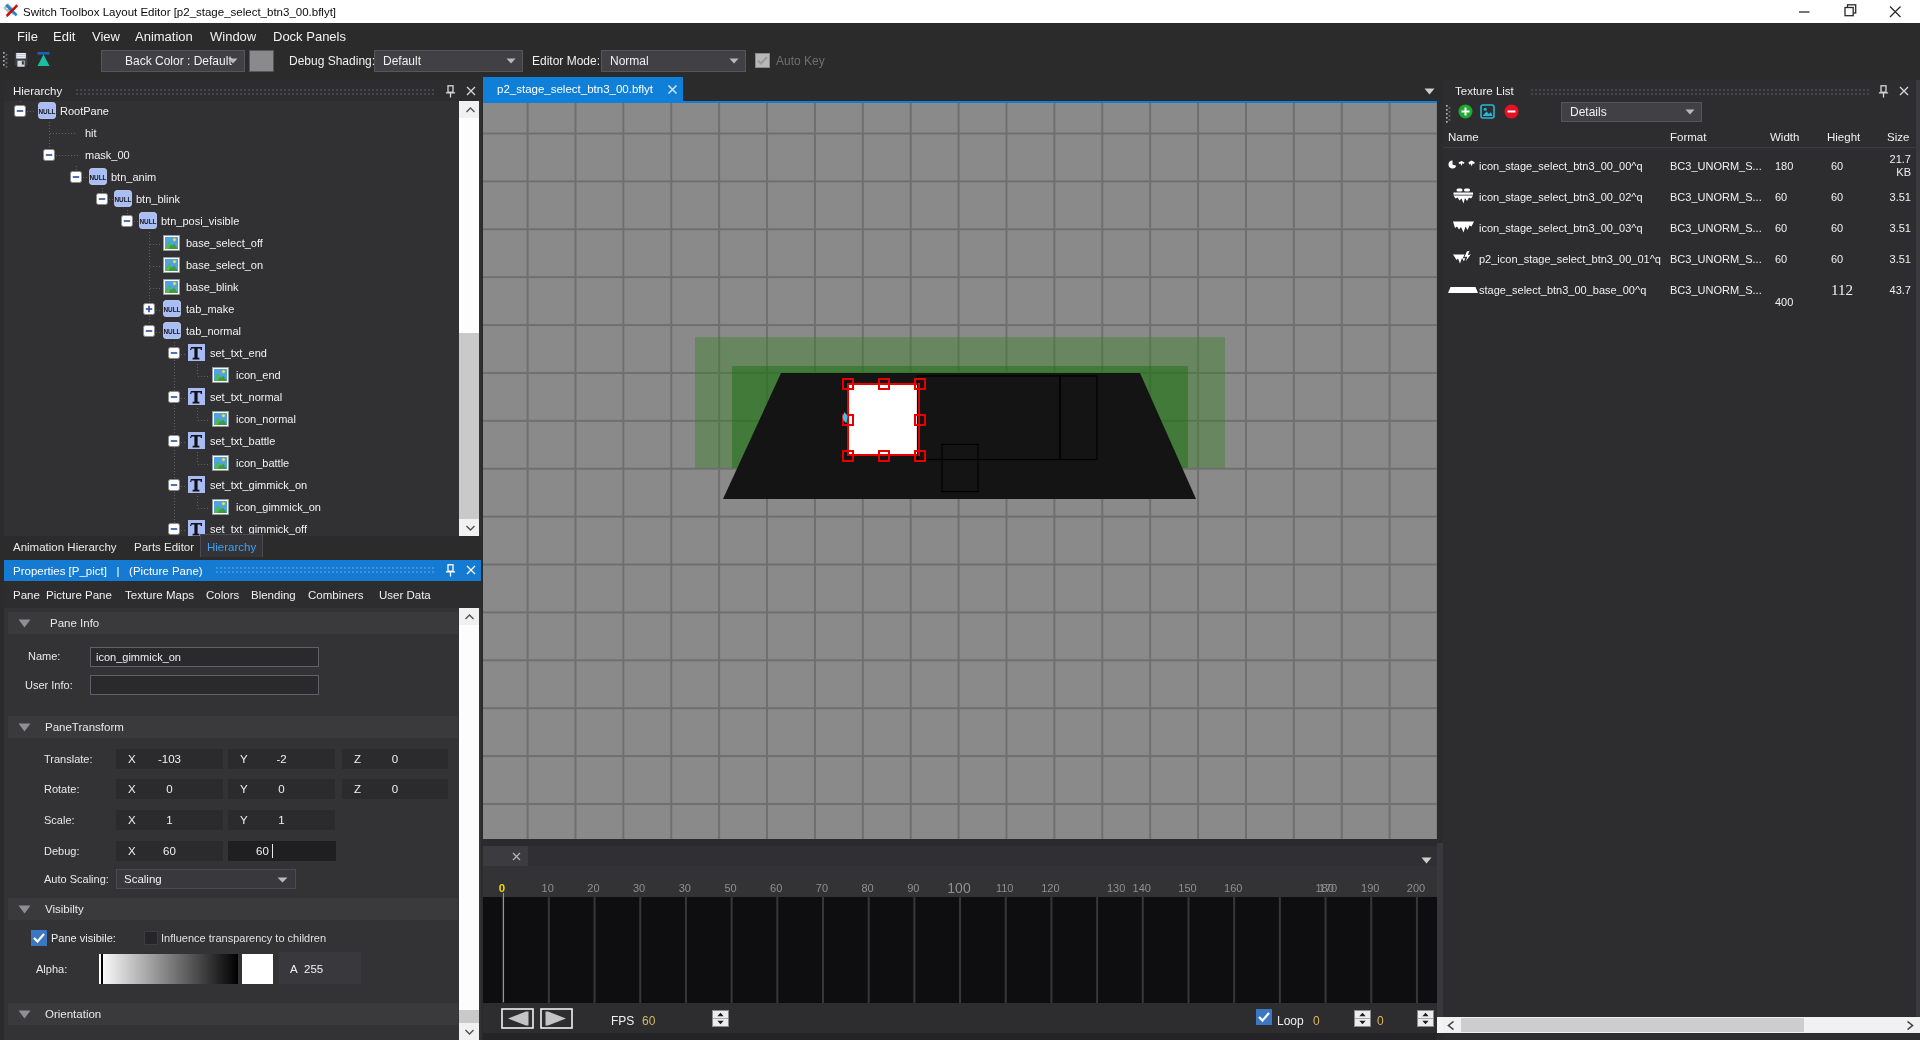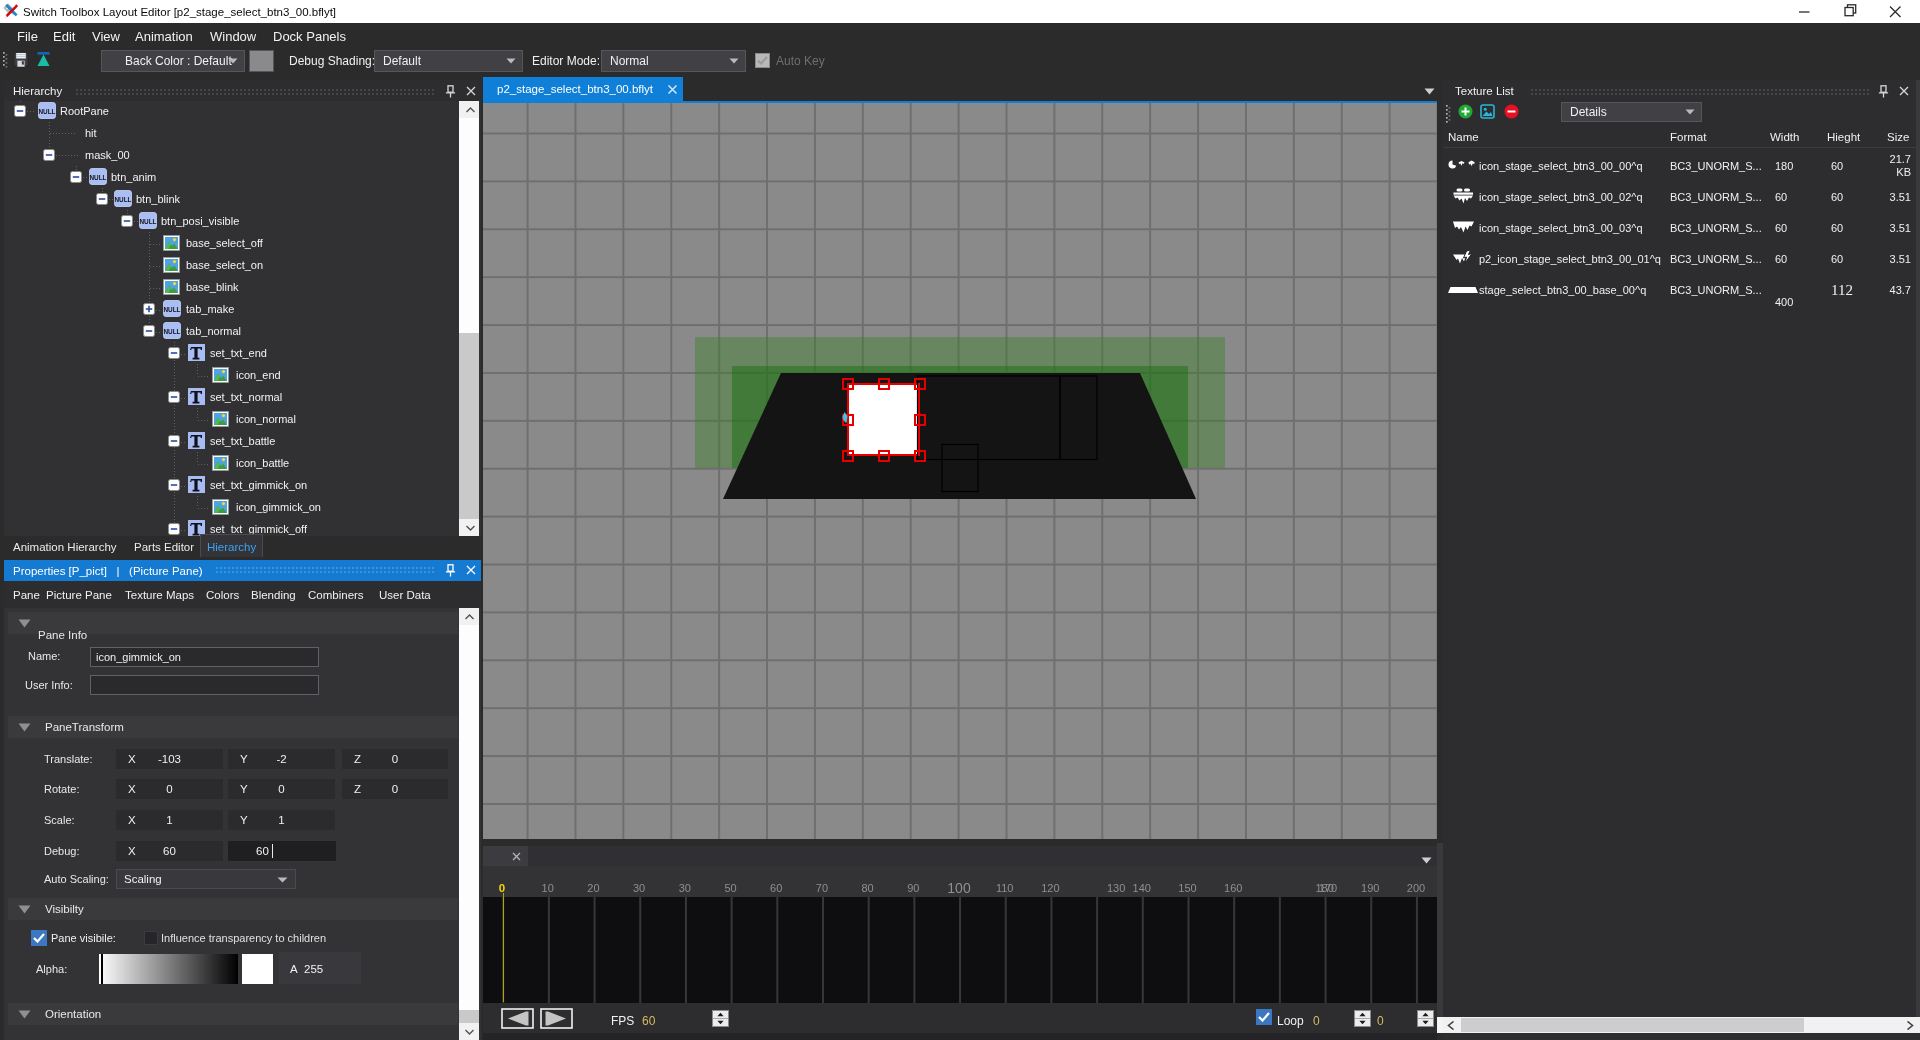--- a/index.html
+++ b/index.html
@@ -328,21 +328,21 @@
 <div class="txt" style="left:46px;top:594.5px;transform:translateY(-50%);font-size:11.5px;color:#f0f0f0;">Picture Pane</div>
 <div class="txt" style="left:125px;top:594.5px;transform:translateY(-50%);font-size:11.5px;color:#f0f0f0;">Texture Maps</div>
 <div class="txt" style="left:206px;top:594.5px;transform:translateY(-50%);font-size:11.5px;color:#f0f0f0;">Colors</div>
 <div class="txt" style="left:251px;top:594.5px;transform:translateY(-50%);font-size:11.5px;color:#f0f0f0;">Blending</div>
 <div class="txt" style="left:308px;top:594.5px;transform:translateY(-50%);font-size:11.5px;color:#f0f0f0;">Combiners</div>
 <div class="txt" style="left:379px;top:594.5px;transform:translateY(-50%);font-size:11.5px;color:#f0f0f0;">User Data</div>
 <div class="abs" style="left:8px;top:612px;width:450px;height:22px;background:#3a3a3d;"></div>
 <svg class="abs" style="left:18px;top:619px" width="13" height="9" viewBox="0 0 13 9">
     <path d="M0.5 0.5 L12.5 0.5 L6.5 8.5 Z" fill="#8f8f93"></path>
   </svg>
-<div class="txt" style="left:38px;top:623px;transform:translateY(-50%);font-size:11.5px;color:#e8e8e8;margin-top:12px;">Pane Info</div>
+<div class="txt" style="left:50px;top:623px;transform:translateY(-50%);font-size:11.5px;color:#e8e8e8;">Pane Info</div>
 <div class="txt" style="left:28px;top:656px;transform:translateY(-50%);font-size:11px;color:#e8e8e8;">Name:</div>
 <div class="abs" style="left:90px;top:647px;width:229px;height:20px;background:#2a2a2d;border:1px solid #60606a;"></div>
 <div class="txt" style="left:96px;top:657px;transform:translateY(-50%);font-size:11px;color:#f0f0f0;">icon_gimmick_on</div>
 <div class="txt" style="left:25px;top:685px;transform:translateY(-50%);font-size:11px;color:#e8e8e8;">User Info:</div>
 <div class="abs" style="left:90px;top:675px;width:229px;height:20px;background:#2a2a2d;border:1px solid #60606a;"></div>
 <div class="abs" style="left:8px;top:716px;width:450px;height:22px;background:#3a3a3d;"></div>
 <svg class="abs" style="left:18px;top:723px" width="13" height="9" viewBox="0 0 13 9">
     <path d="M0.5 0.5 L12.5 0.5 L6.5 8.5 Z" fill="#8f8f93"></path>
   </svg>
 <div class="txt" style="left:45px;top:727px;transform:translateY(-50%);font-size:11.5px;color:#e8e8e8;">PaneTransform</div>

